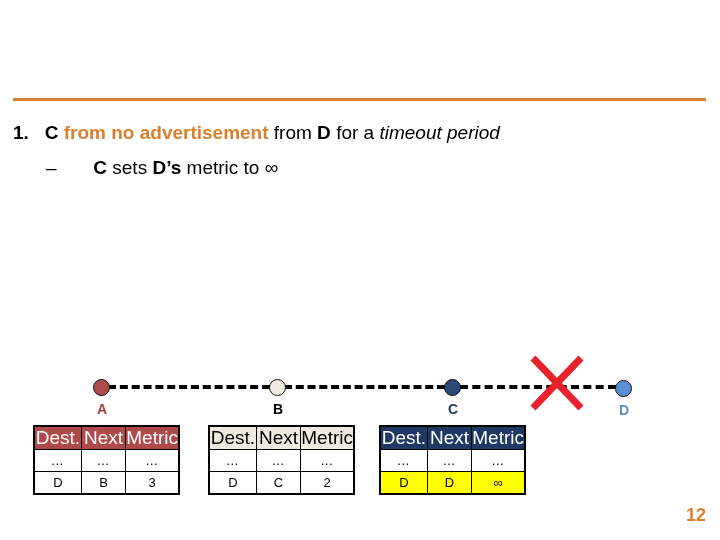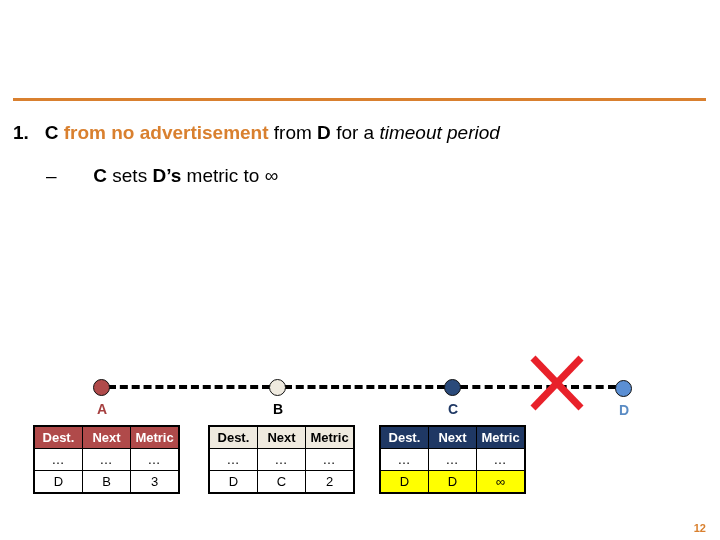--- a/index.html
+++ b/index.html
@@ -23,21 +23,21 @@
   
   .bullet1{
     position:absolute;left:13px;top:122px;
     font-size:19px;color:#000000;white-space:nowrap;
   }
   .bullet1 .num{font-weight:bold;}
   .b-bold{font-weight:bold;}
   .b-accent{font-weight:bold;}
   .b-bolditalic{font-weight:normal;font-style:italic;}
   .bullet2{
-    position:absolute;left:46px;top:165px;
+    position:absolute;left:46px;top:157px;
     font-size:19px;color:#000000;white-space:nowrap;
   }
   .bullet2 .dash{display:inline-block;width:42px;}
 
   
   .diagram{position:absolute;left:0;top:355px;width:720px;height:150px;}
   .link-line{position:absolute;height:0;border-top:4px dashed #000000;}
   .node{
     position:absolute;width:17px;height:17px;border-radius:50%;
     box-sizing:border-box;border:1.5px solid #111111;
@@ -52,28 +52,28 @@
   .rtable{
     position:absolute;width:147px;
     border:2px solid #000000;border-collapse:collapse;
     font-size:13px;background:#ffffff;
   }
   .rtable td,.rtable th{
     border:1px solid #000000;
     text-align:center;vertical-align:middle;
     height:21px;width:33.33%;padding:0;font-weight:normal;
   }
-  .rtable th{font-weight:bold;font-size:13px;}
+  .rtable th{font-weight:normal;font-size:19px;}
   .rtable .dots{letter-spacing:1px;}
   .hl{background:#ffff00;}
 
   
   .pagenum{
-    position:absolute;right:14px;bottom:6px;
-    font-size:11px;font-weight:bold;
+    position:absolute;right:14px;bottom:14px;
+    font-size:18px;font-weight:bold;
   }
 </style>
 </head>
 <body>
 
 <div class="slide">
 
   <div class="title-rule" style="background: rgb(217, 128, 47);"></div>
 
   <div class="bullet1">

